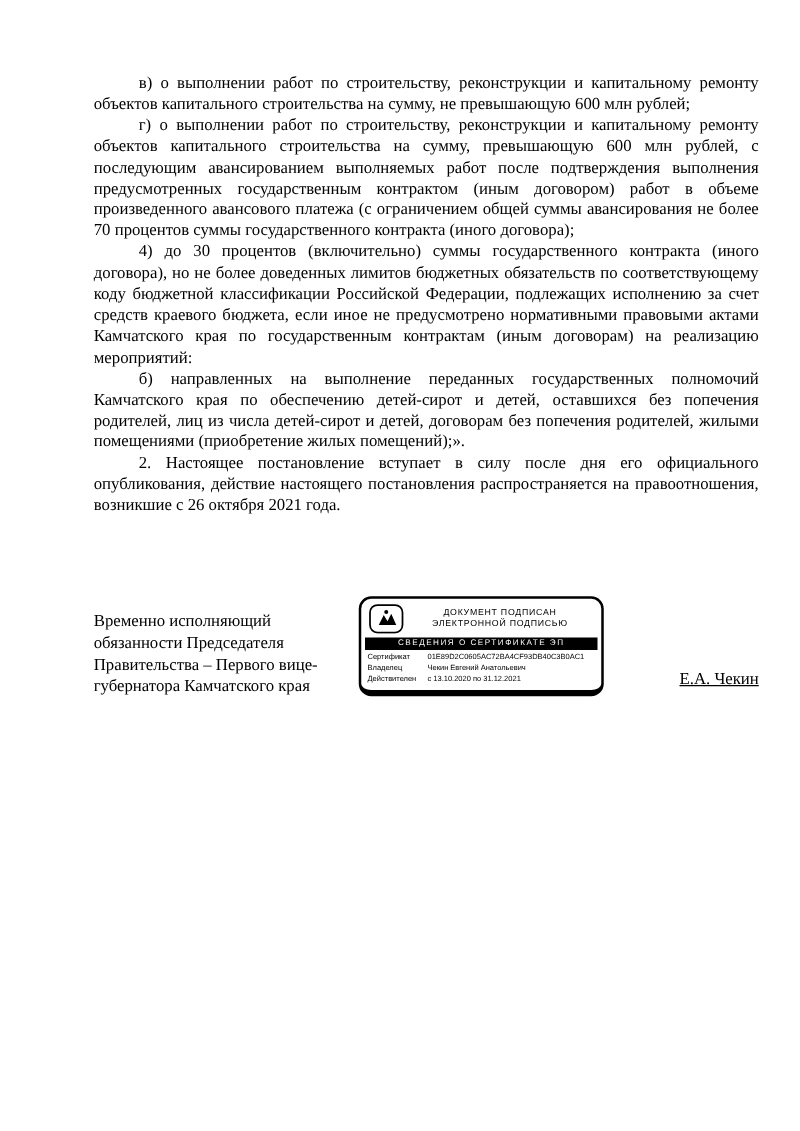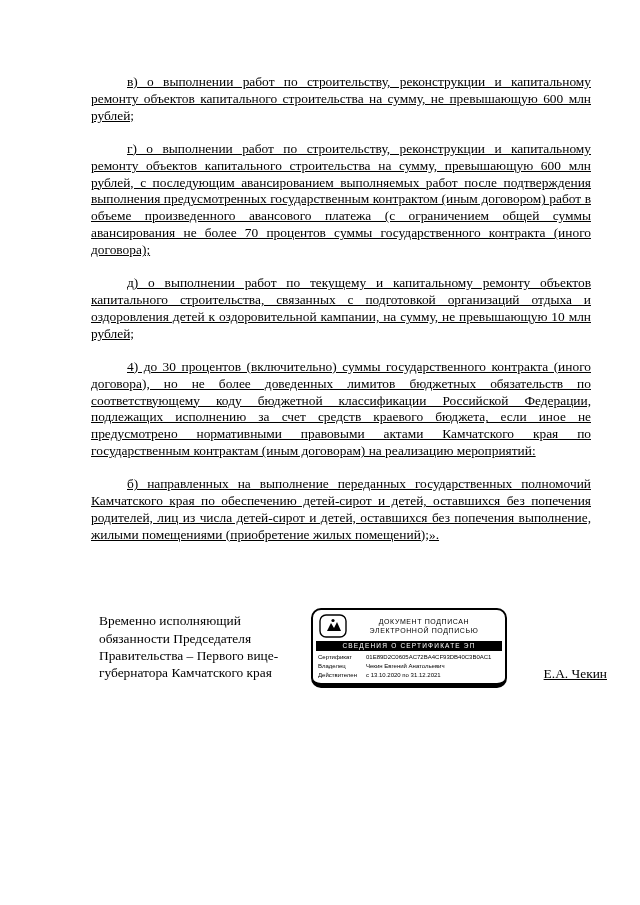--- a/index.html
+++ b/index.html
@@ -10,32 +10,30 @@
     font-family:"Liberation Serif", serif;
     position:relative;
     overflow:hidden;
   }
   .page {
     box-sizing:border-box;
     width:640px; height:905px;
     padding:58px 33px 0 75px;
   }
   .para {
-    margin:16px;
+    margin:0;
     font-size:13.4px;
     line-height:16.9px;
     text-align:justify;
     text-indent:36px;
-    text-decoration:underline;
   }
   .sig-row {
     display:flex;
     margin-top:62px;
-    align-items:center;
-    margin-left:24px;
+    align-items:flex-end;
   }
   .sig-title {
     width:202px;
     font-size:13.4px;
     line-height:17.2px;
     flex:0 0 auto;
   }
   .stamp-wrap {
     flex:0 0 auto;
     margin-left:10px;
@@ -94,23 +92,23 @@
     text-decoration:underline;
   }
 </style>
 </head>
 <body>
 
 <div class="page">
 
   <p class="para">в) о выполнении работ по строительству, реконструкции и капитальному ремонту объектов капитального строительства на сумму, не превышающую 600 млн рублей;</p>
   <p class="para">г) о выполнении работ по строительству, реконструкции и капитальному ремонту объектов капитального строительства на сумму, превышающую 600 млн рублей, с последующим авансированием выполняемых работ после подтверждения выполнения предусмотренных государственным контрактом (иным договором) работ в объеме произведенного авансового платежа (с ограничением общей суммы авансирования не более 70 процентов суммы государственного контракта (иного договора);</p>
-  <p class="para">д) о выполнении работ по текущему и капитальному ремонту объектов капитального строительства, связанных с подготовкой организаций отдыха и оздоровления детей к оздоровительной кампании, на сумму, не превышающую 10 млн рублей;</p>
   <p class="para">4) до 30 процентов (включительно) суммы государственного контракта (иного договора), но не более доведенных лимитов бюджетных обязательств по соответствующему коду бюджетной классификации Российской Федерации, подлежащих исполнению за счет средств краевого бюджета, если иное не предусмотрено нормативными правовыми актами Камчатского края по государственным контрактам (иным договорам) на реализацию мероприятий:</p>
-  <p class="para">б) направленных на выполнение переданных государственных полномочий Камчатского края по обеспечению детей-сирот и детей, оставшихся без попечения родителей, лиц из числа детей-сирот и детей, оставшихся без попечения выполнение, жилыми помещениями (приобретение жилых помещений);».</p>
+  <p class="para">б) направленных на выполнение переданных государственных полномочий Камчатского края по обеспечению детей-сирот и детей, оставшихся без попечения родителей, лиц из числа детей-сирот и детей, договорам без попечения родителей, жилыми помещениями (приобретение жилых помещений);».</p>
+  <p class="para">2. Настоящее постановление вступает в силу после дня его официального опубликования, действие настоящего постановления распространяется на правоотношения, возникшие с 26 октября 2021 года.</p>
 
   <div class="sig-row">
 
     <div class="sig-title">Временно исполняющий обязанности Председателя Правительства – Первого вице-губернатора Камчатского края</div>
 
     <div class="stamp-wrap">
       <div class="stamp">
         <div class="stamp-top">
           <span class="emblem">
             <svg viewBox="0 0 30 24" width="30" height="24">

